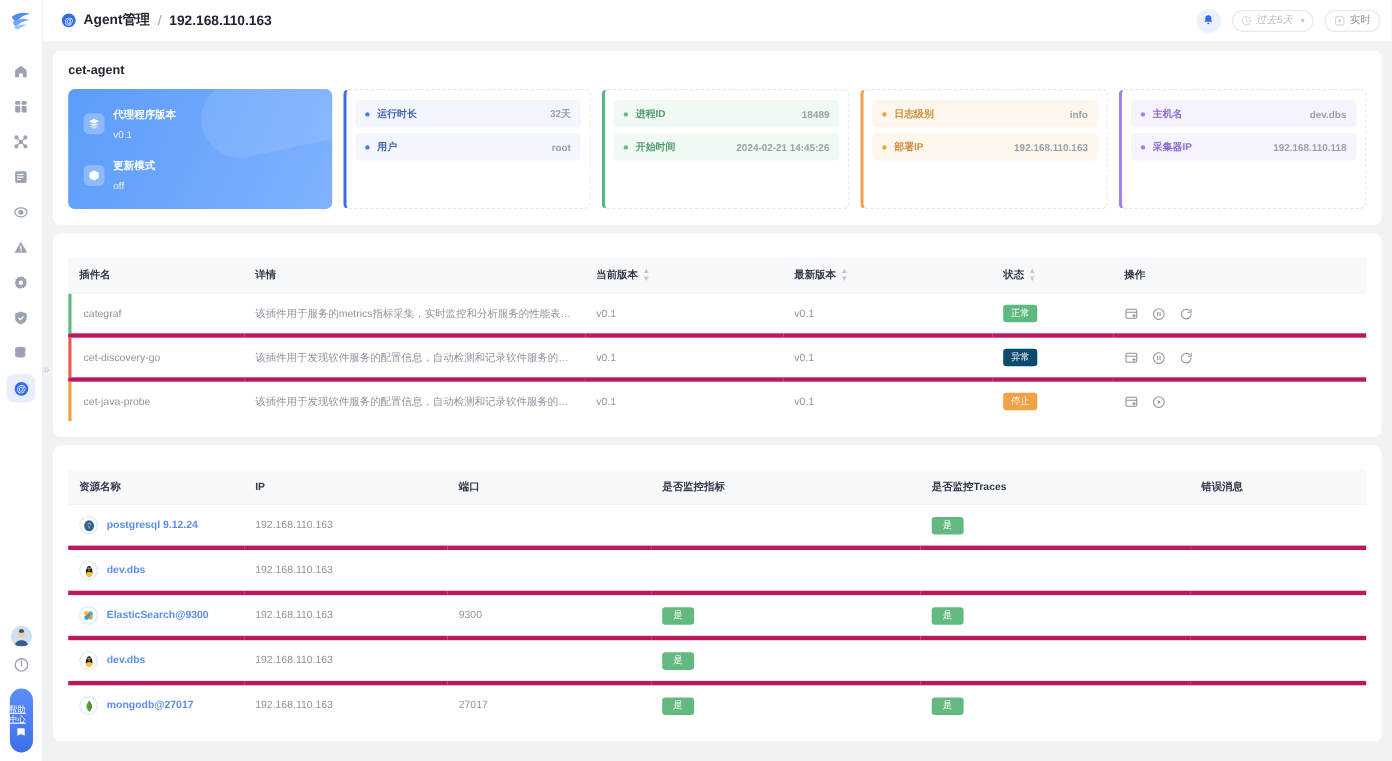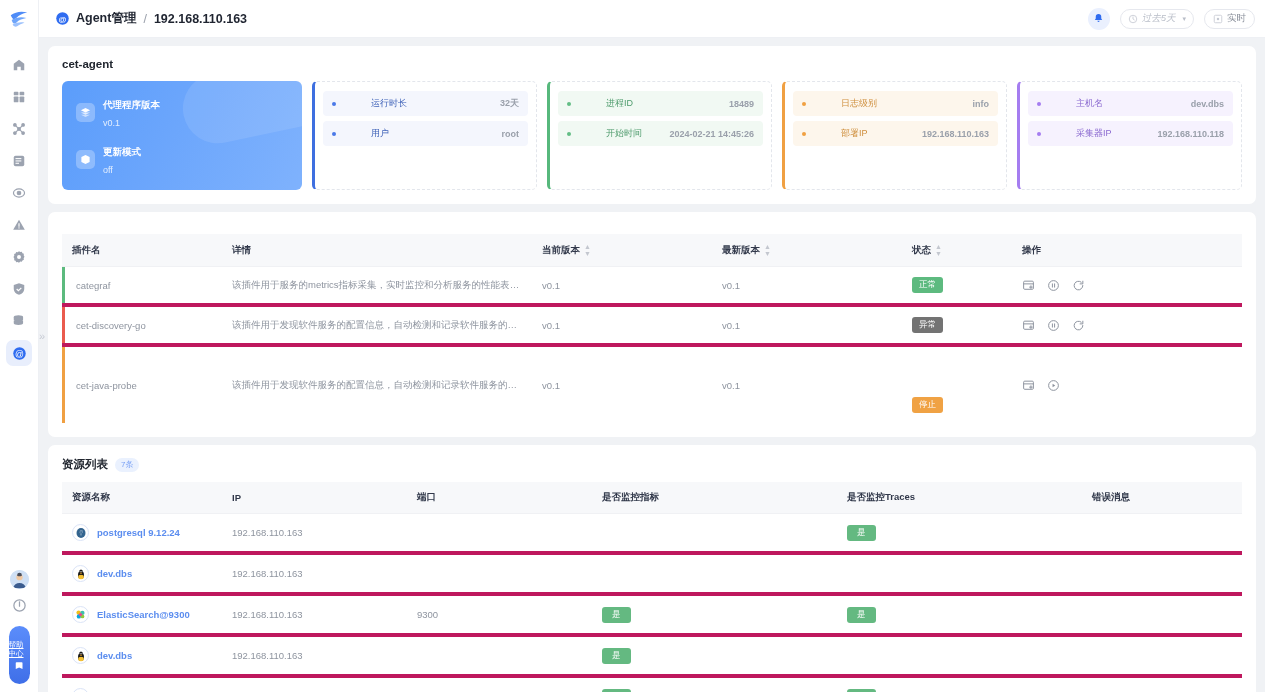--- a/index.html
+++ b/index.html
@@ -116,21 +116,21 @@
   .info-box {
     flex: 1 1 0; min-width: 0; border-radius: 5px;
     border: 1px dashed #e3e6ec; border-left-width: 3px; border-left-style: solid;
     padding: 9px 8px; display:flex; flex-direction:column; gap: 5px;
   }
   .kv {
     display:flex; align-items:center; border-radius: 4px;
     padding: 6px 9px; font-size: 9px;
   }
   .kv .dot { width:4px; height:4px; border-radius:50%; margin-right:7px; flex:0 0 4px; }
-  .kv .k { font-weight: 400; margin-left: 28px; }
+  .kv .k { font-weight: 700; }
   .kv .v { margin-left: auto; color: #9aa0ab; font-weight: 700; }
 
   .box-blue   { border-left-color:#3e6fe0; }
   .box-blue   .kv { background:#f4f6fd; } .box-blue .dot{background:#4a79e8;} .box-blue .k{color:#3f62b8;}
   .box-green  { border-left-color:#57b87c; border-color:#d9ead F; border-style:dashed; border-left-style:solid;}
   .box-green  .kv { background:#f1f9f3; } .box-green .dot{background:#63bd85;} .box-green .k{color:#4e9b6c;}
   .box-orange { border-left-color:#f0a042; }
   .box-orange .kv { background:#fdf6ec; } .box-orange .dot{background:#f0a042;} .box-orange .k{color:#cf8f3e;}
   .box-purple { border-left-color:#a57df0; }
   .box-purple .kv { background:#f6f2fe; } .box-purple .dot{background:#a57df0;} .box-purple .k{color:#8b6ad0;}
@@ -147,21 +147,21 @@
   }
   tbody tr:last-child td { border-bottom: none; }
   .sortico { display:inline-block; margin-left: 4px; color:#c3c7cf; font-size: 7px; line-height: 7px; vertical-align: middle; }
   .sortico b { display:block; }
 
   .plug-name-cell { position: relative; padding-left: 14px !important; }
   .bar { position:absolute; left: 0; top: 0; bottom: 0; width: 3px; }
   .bar-green { background:#5cba7e; } .bar-red{background:#ea5b4e;} .bar-orange{background:#f0a042;}
 
   .badge { display:inline-block; font-size: 8.5px; color:#fff; border-radius:3px; padding: 2px 7px; }
-  .bg-green{background:#5dba7f;} .bg-red{background:#737373;} .bg-orange{background:#f0a244;margin-top:40px;}
+  .bg-green{background:#5dba7f;} .bg-red{background:#0c4a6e;} .bg-orange{background:#f0a244;}
   .badge-yes{ display:inline-block; background:#64b981; color:#fff; font-size:8.5px; border-radius:3px; padding:2px 10px; }
 
   .ops { display:flex; align-items:center; gap: 12px; }
   .op-btn { cursor:pointer; display:flex; align-items:center; }
 
   .res-name { display:flex; align-items:center; gap: 8px; }
   .res-ico {
     width: 17px; height: 17px; border-radius:50%;
     border: 1px solid #dbe4f7; background:#fff;
     display:flex; align-items:center; justify-content:center; flex:0 0 17px;
@@ -509,24 +509,20 @@
                       </svg>
                     </span>
                 </div>
               </td>
             </tr>
           </tbody>
         </table>
       </div>
 
       <div class="card">
-        <div class="card-title">
-          <span>资源列表</span>
-          <span class="count-badge">7条</span>
-        </div>
         <table>
           <colgroup>
               <col style="width:160px">
               <col style="width:185px">
               <col style="width:185px">
               <col style="width:245px">
               <col style="width:245px">
               <col>
             </colgroup>
           <thead>

